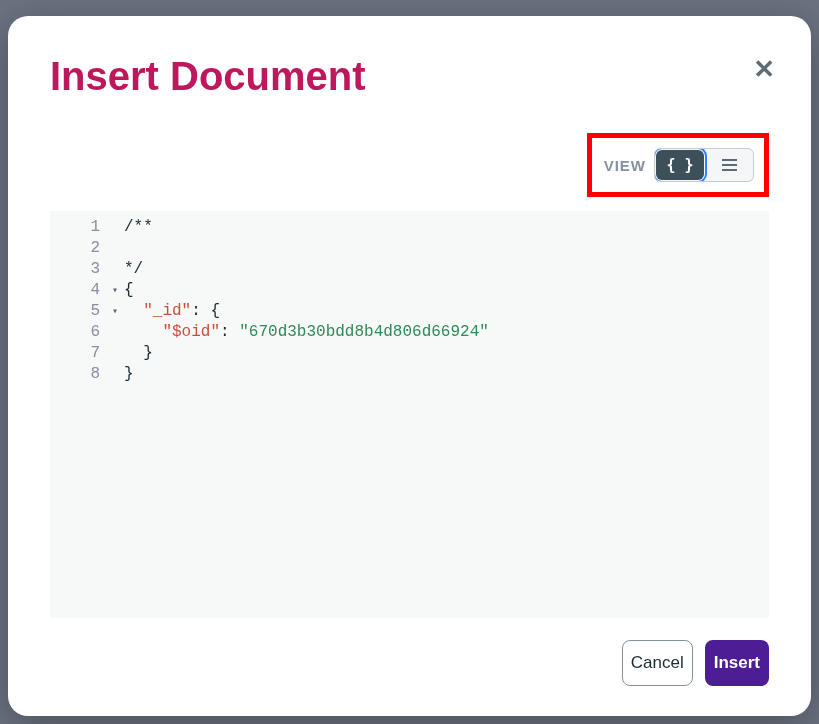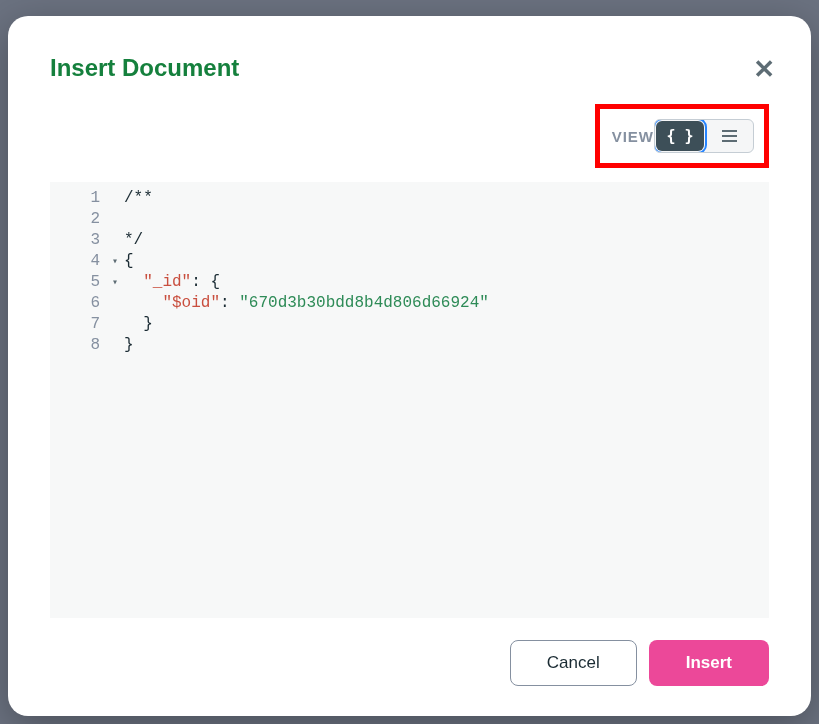--- a/index.html
+++ b/index.html
@@ -32,43 +32,44 @@
       position: absolute;
       top: 40px;
       right: 36px;
       font-size: 26px;
       font-weight: bold;
       color: #5d6c74;
       cursor: pointer;
       line-height: 1;
     }
     .title {
-      font-size: 24px;
+      font-size: 40px;
       font-weight: 700;
-      color: #15803d;
-      margin-bottom: 16px;
+      color: #be185d;
+      margin-bottom: 28px;
     }
     .subtitle {
       font-size: 17px;
       color: #2a3b43;
       margin-bottom: 12px;
     }
     .view-row {
       display: flex;
       align-items: center;
       justify-content: flex-end;
       gap: 6px;
       margin-bottom: 8px;
       padding: 6px 0px;
     }
     .highlight-box {
       border: 5px solid #ff0000;
       padding: 10px 10px 10px 12px;
       display: inline-flex;
       align-items: center;
+      gap: 8px;
     }
     .view-label {
       font-size: 15px;
       font-weight: 700;
       color: #8590a0;
       letter-spacing: 1px;
     }
     .toggle-group {
       display: inline-flex;
       align-items: center;
@@ -150,34 +151,34 @@
     .tok-comment { color: #1a2b33; }
     .tok-punct { color: #1a2b33; }
     .tok-key { color: #c94f3f; }
     .tok-string { color: #2e8b57; }
     .footer {
       display: flex;
       justify-content: flex-end;
       gap: 12px;
     }
     .btn {
-      padding: 12px 36px;
+      padding: 12px 8px;
       font-size: 17px;
       border-radius: 8px;
       cursor: pointer;
       border: 1px solid transparent;
       font-family: inherit;
     }
     .btn-cancel {
       background: #ffffff;
       border: 1px solid #8590a0;
       color: #1a2b33;
     }
     .btn-insert {
-      background: #ec4899;
+      background: #4c1d95;
       color: #ffffff;
       font-weight: 600;
     }
   </style>
 </head>
 <body>
 
 <div class="modal">
   <div class="close-btn">
     <span>✕</span>

